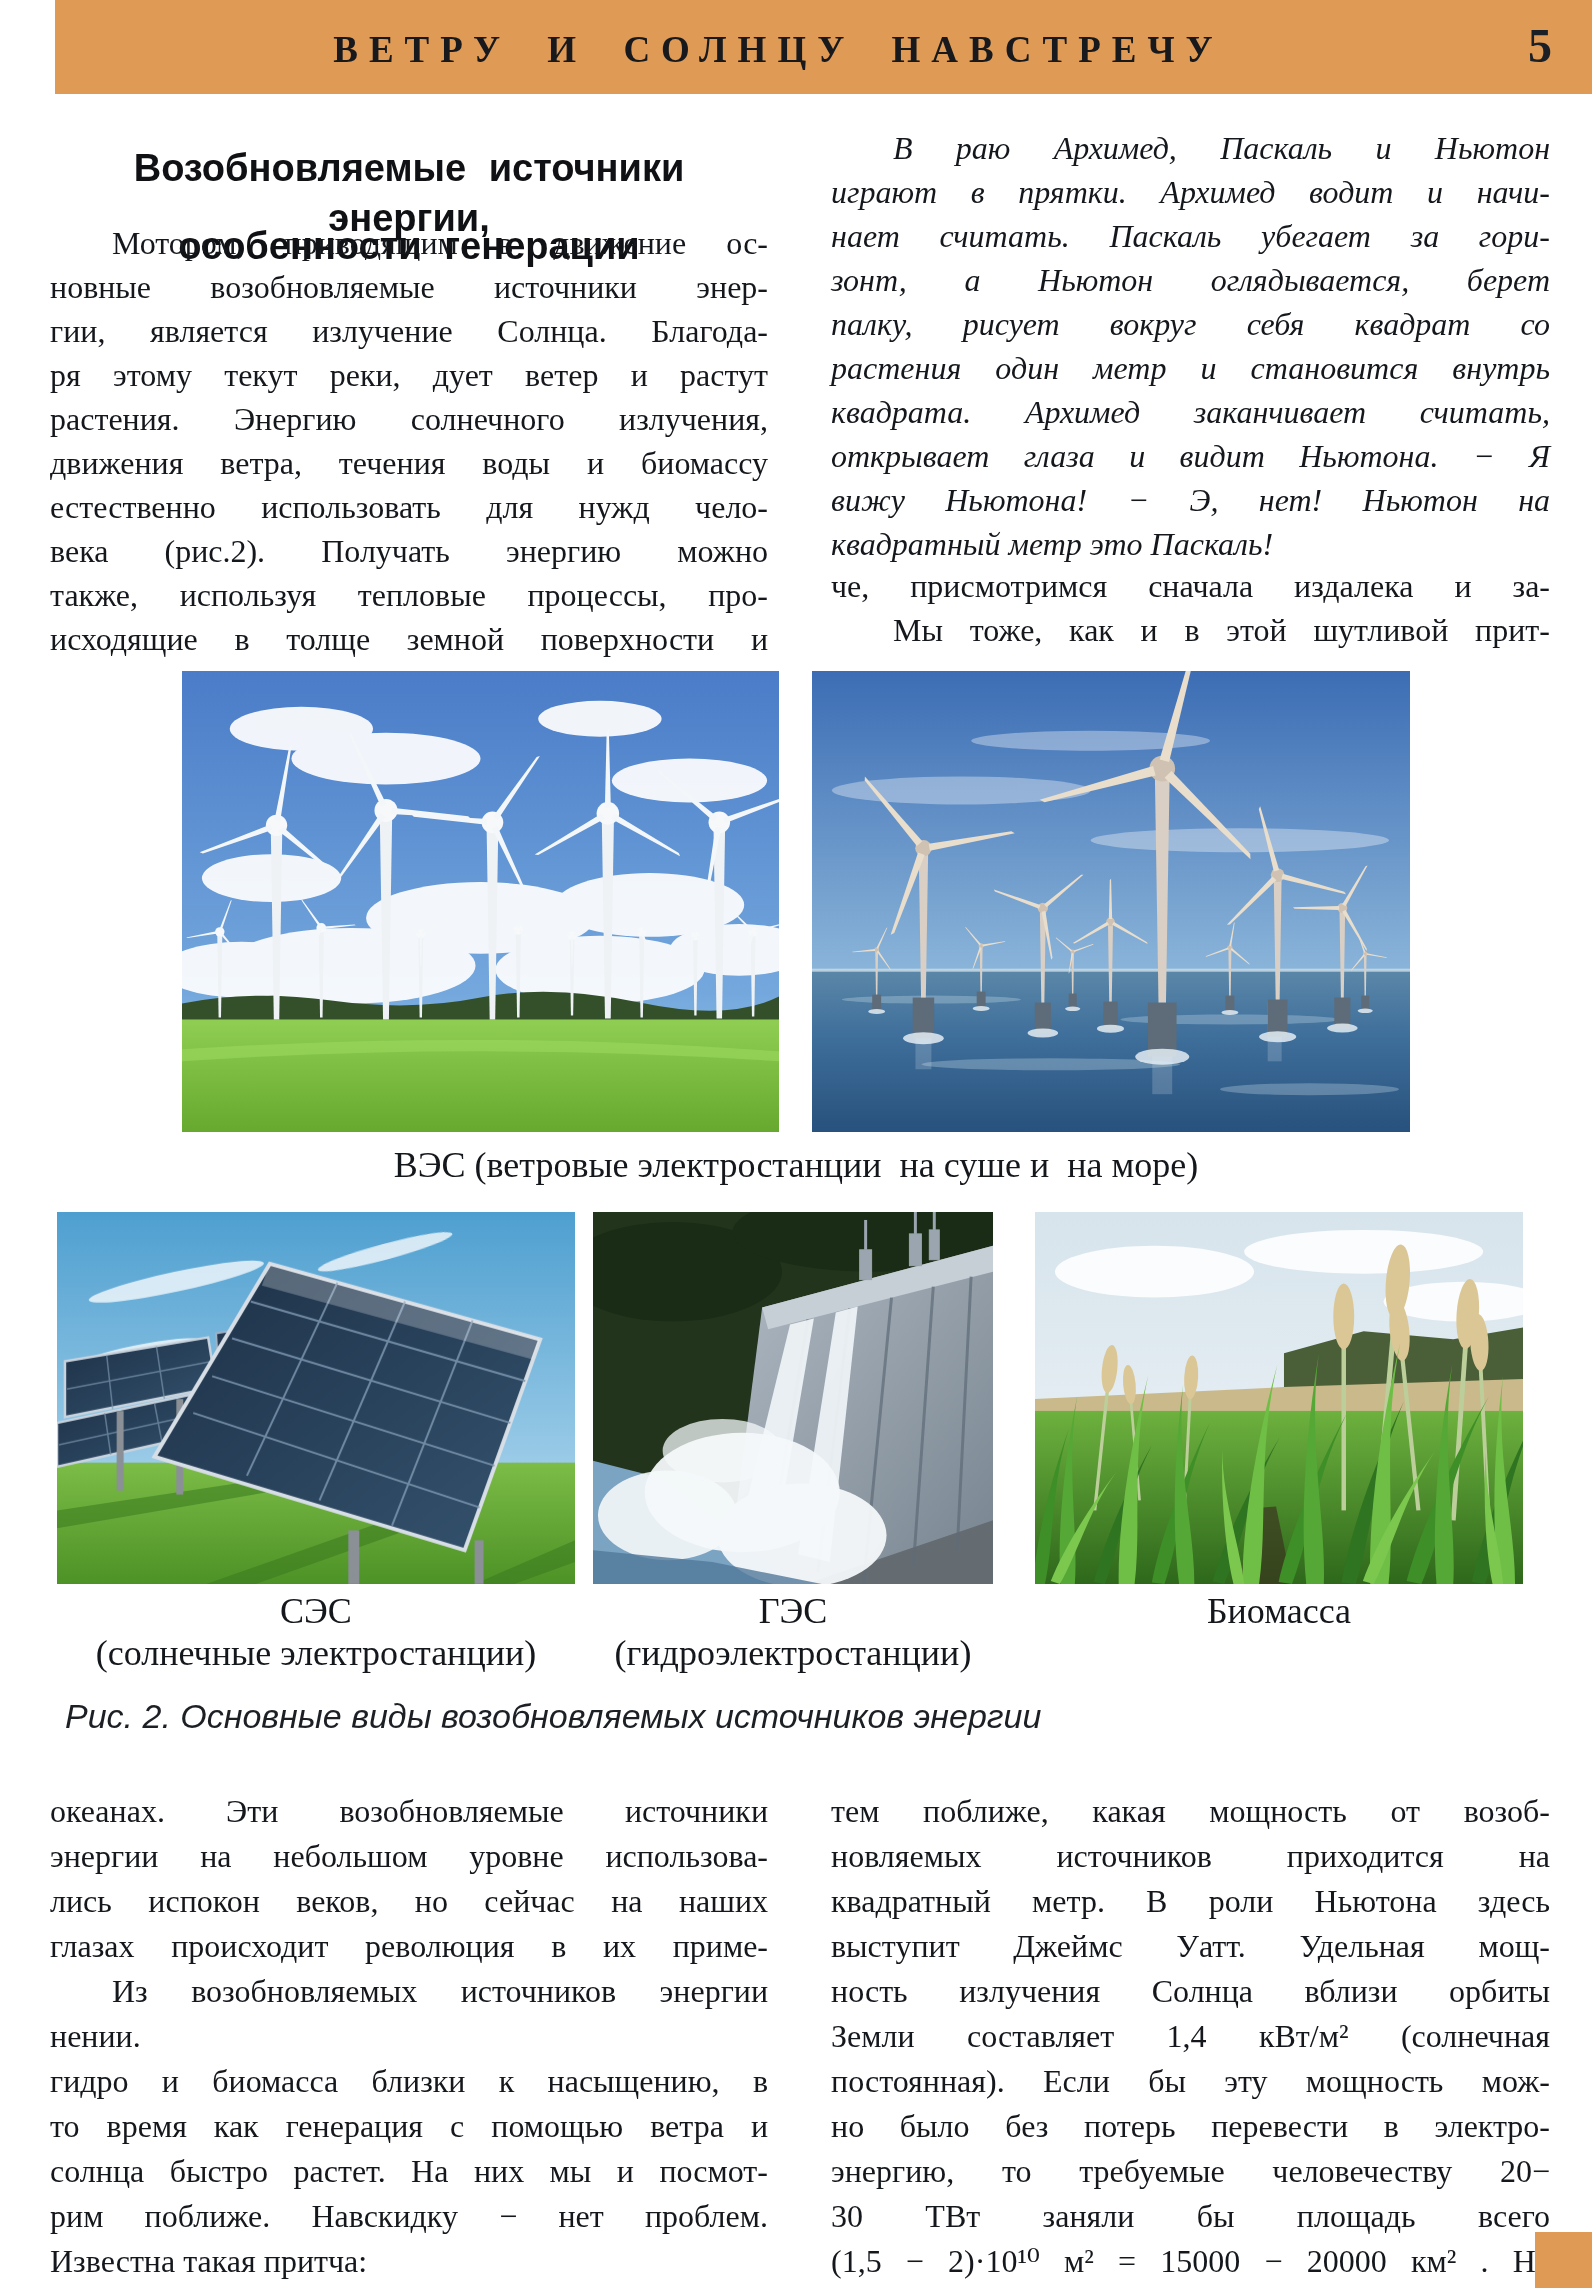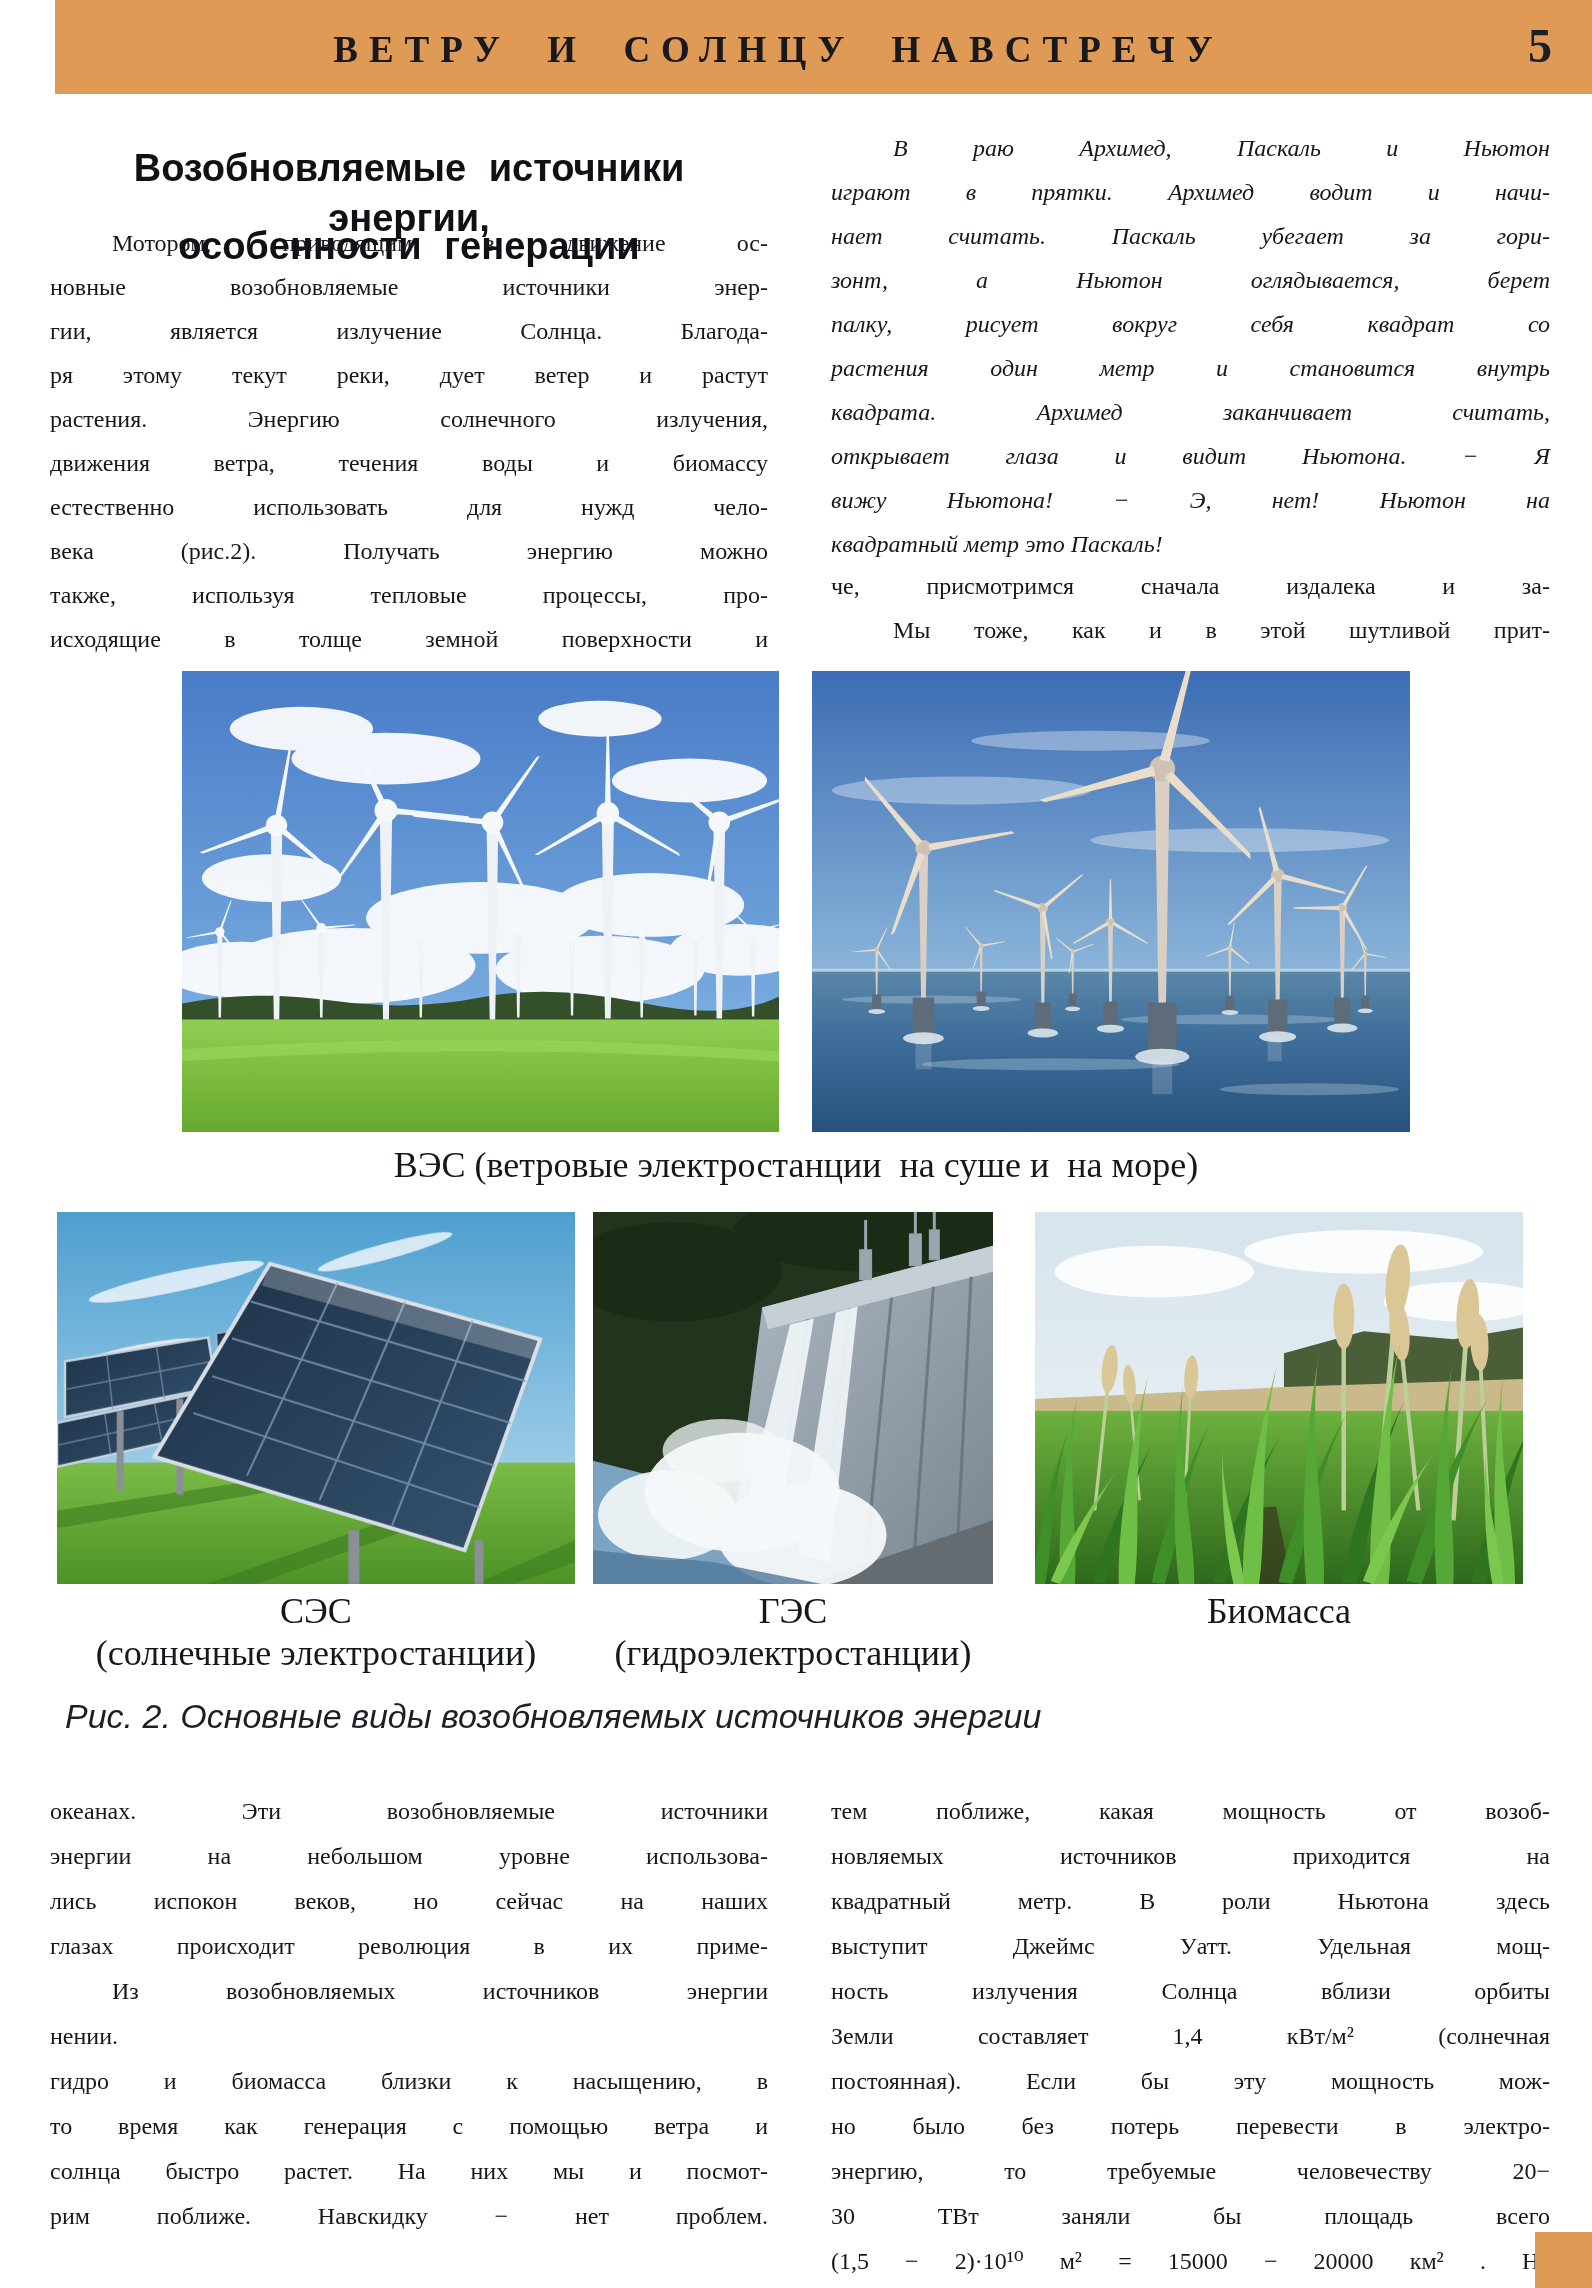--- a/index.html
+++ b/index.html
@@ -21,21 +21,21 @@
 
   
   .col{position:absolute;}
   .c-tl{left:50px;top:221px;width:718px;}
   .c-tr-parable{left:831px;top:126px;width:719px;font-style:italic;}
   .c-tr{left:831px;top:564px;width:719px;}
   .c-bl{left:50px;top:1789px;width:718px;}
   .c-br{left:831px;top:1789px;width:719px;}
   .lh44 .line{height:44px;line-height:44px;}
   .lh45 .line{height:45px;line-height:45px;}
-  .line{font-size:24px;text-align:justify;text-align-last:justify;white-space:normal;}
+  .line{font-size:32px;text-align:justify;text-align-last:justify;white-space:normal;}
   .line.short{text-align-last:left;}
   .line.indent{text-indent:62px;}
 
   
   .photo{position:absolute;margin:0;padding:0;overflow:hidden;}
   .photo svg{display:block;width:100%;height:100%;}
   .ph-wind-land{left:182px;top:671px;width:597px;height:461px;}
   .ph-wind-sea{left:812px;top:671px;width:598px;height:461px;}
   .ph-solar{left:57px;top:1212px;width:518px;height:372px;}
   .ph-dam{left:593px;top:1212px;width:400px;height:372px;}
@@ -509,20 +509,21 @@
       <div class="line">океанах. Эти возобновляемые источники</div>
       <div class="line">энергии на небольшом уровне использова-</div>
       <div class="line">лись испокон веков, но сейчас на наших</div>
       <div class="line">глазах происходит революция в их приме-</div>
       <div class="line indent">Из возобновляемых источников энергии</div>
       <div class="line short">нении.</div>
       <div class="line">гидро и биомасса близки к насыщению, в</div>
       <div class="line">то время как генерация с помощью ветра и</div>
       <div class="line">солнца быстро растет. На них мы и посмот-</div>
       <div class="line">рим поближе. Навскидку − нет проблем.</div>
+      <div class="line short">Известна такая притча:</div>
     </div>
 
   <div class="col c-br lh45">
       <div class="line">тем поближе, какая мощность от возоб-</div>
       <div class="line">новляемых источников приходится на</div>
       <div class="line">квадратный метр. В роли Ньютона здесь</div>
       <div class="line">выступит Джеймс Уатт. Удельная мощ-</div>
       <div class="line">ность излучения Солнца вблизи орбиты</div>
       <div class="line">Земли составляет 1,4 кВт/м² (солнечная</div>
       <div class="line">постоянная). Если бы эту мощность мож-</div>

